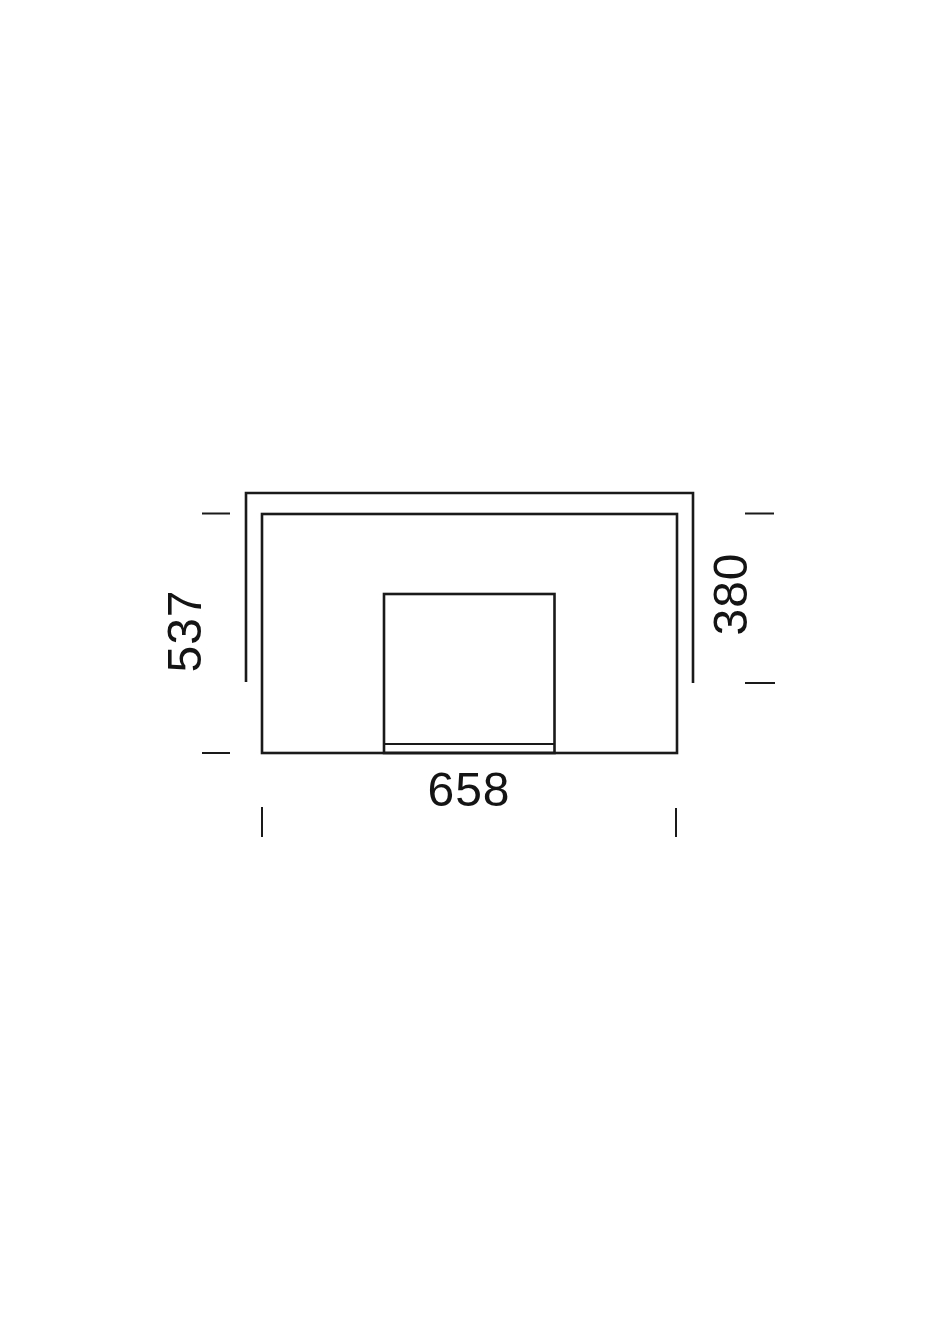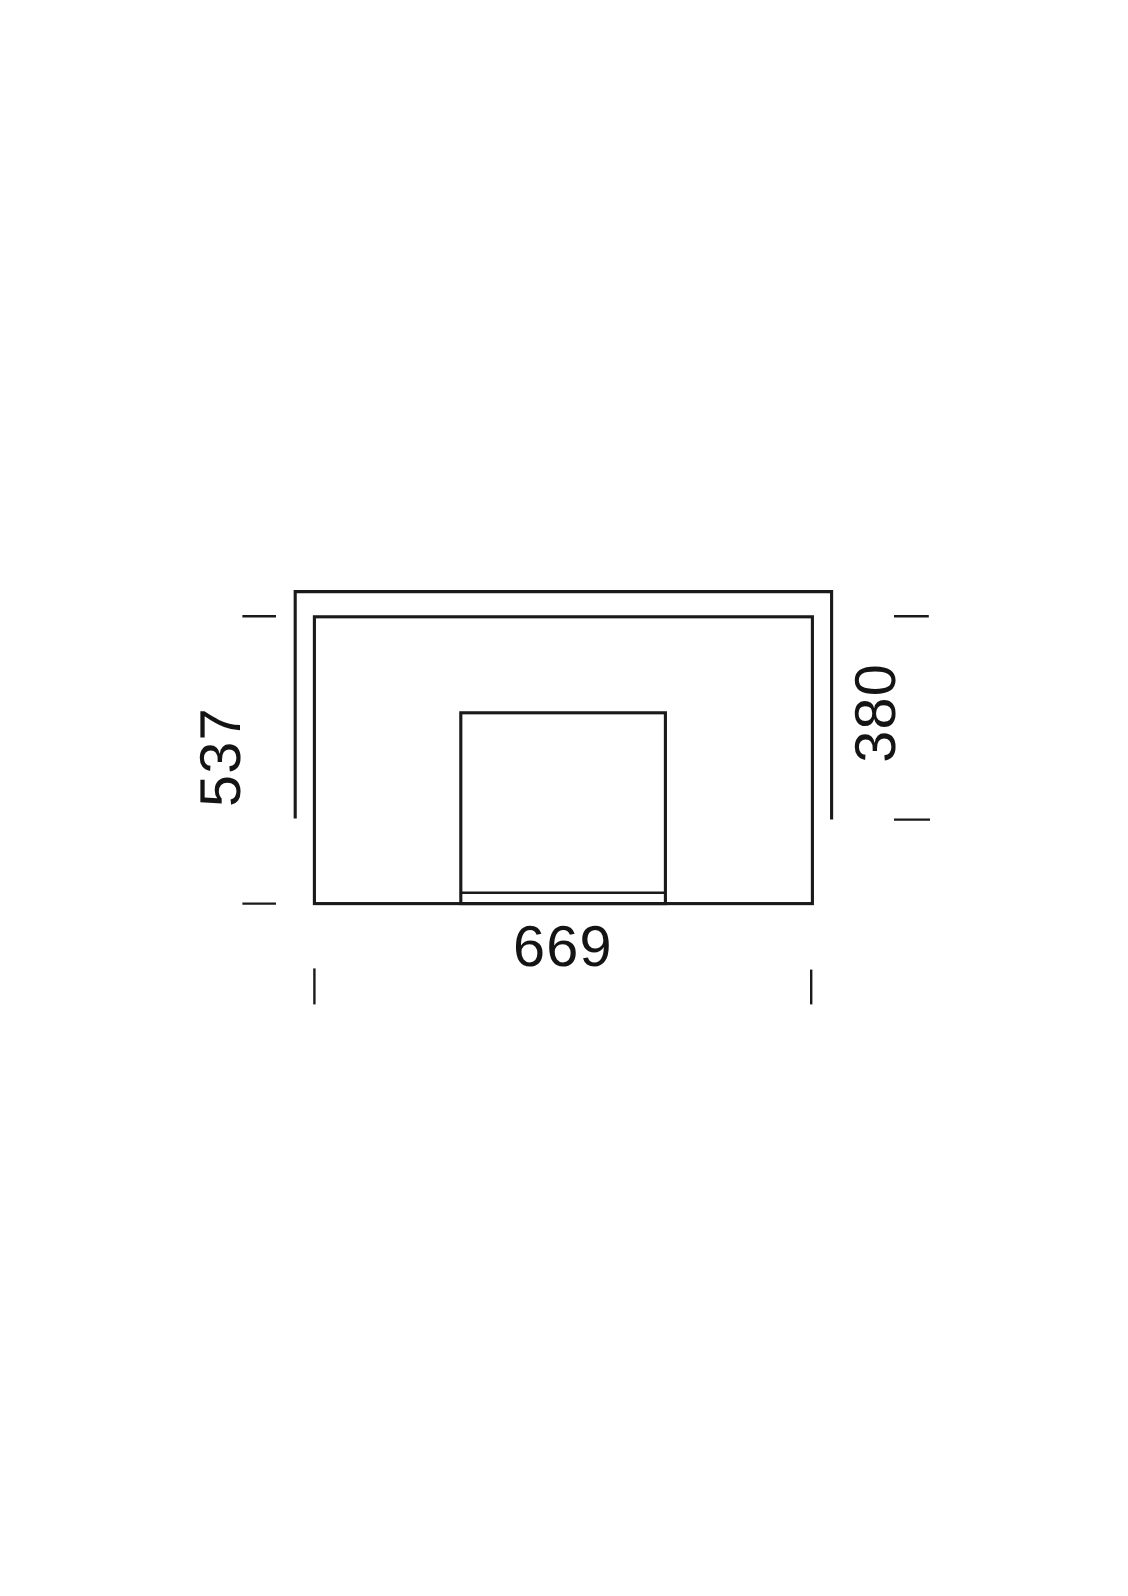--- a/index.html
+++ b/index.html
@@ -76,15 +76,15 @@
     <line x1="745" y1="683" x2="775" y2="683" stroke="#1a1a1a" stroke-width="2"></line>
 
     <line x1="262" y1="807" x2="262" y2="837" stroke="#1a1a1a" stroke-width="2"></line>
     <line x1="676" y1="808" x2="676" y2="837" stroke="#1a1a1a" stroke-width="2"></line>
   </svg>
 
   <div class="dim-label vertical-left">537</div>
 
   <div class="dim-label vertical-right">380</div>
 
-  <div class="dim-label horizontal-bottom">669</div>
+  <div class="dim-label horizontal-bottom">658</div>
 
 </div>
 
 </body></html>

